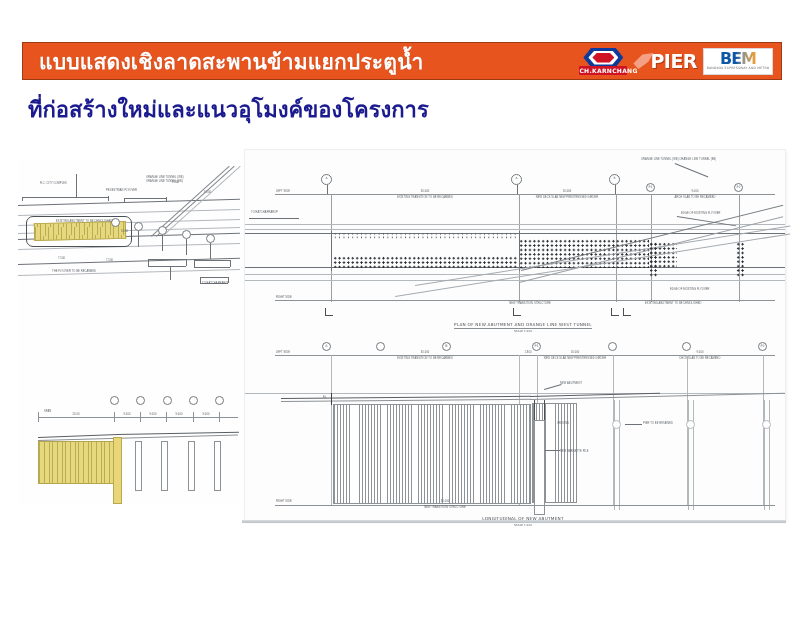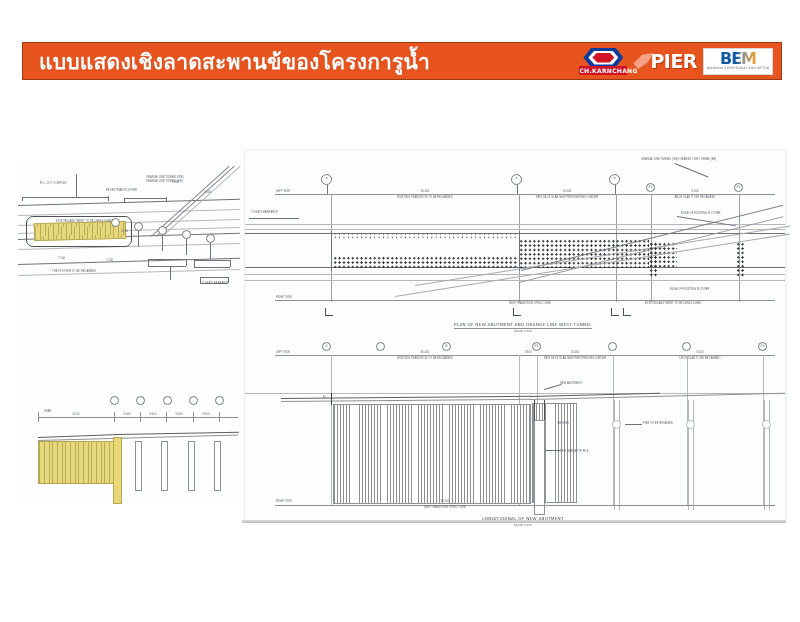--- a/index.html
+++ b/index.html
@@ -158,21 +158,21 @@
   .corner{position:absolute;border-left:1.6px solid #4a4f54;border-bottom:1.6px solid #4a4f54;}
   .deckline{position:absolute;background:#595e63;height:1.4px;transform-origin:0 50%;}
   .deckline2{position:absolute;background:#8c9196;height:1px;transform-origin:0 50%;}
 </style>
 </head>
 <body>
 
 <div id="slide">
 
   <div class="title-bar">
-    <div class="thai-title">แบบแสดงเชิงลาดสะพานข้ของโครงการูน้ำ</div>
+    <div class="thai-title">แบบแสดงเชิงลาดสะพานข้ามแยกประตูน้ำ</div>
 
     <div class="logo-group">
 
       <div class="logo-chk">
         <div class="dia"></div>
         <div class="dia2"></div>
         <div class="dia3"></div>
         <div class="band">CH.KARNCHANG</div>
       </div>
 
@@ -182,20 +182,21 @@
       </div>
 
       <div class="logo-bem">
         <div class="bw">BEM</div>
         <div class="bsub">BANGKOK EXPRESSWAY AND METRO</div>
       </div>
 
     </div>
   </div>
 
+  <div class="subtitle">ที่ก่อสร้างใหม่และแนวอุโมงค์ของโครงการ</div>
 
   <div class="sheet sheet-left">
 
     <div>
 
       <div class="ln" style="left:0;top:45px;width:222px;transform:rotate(-1.6deg);"></div>
       <div class="lnl" style="left:0;top:52px;width:222px;transform:rotate(-1.6deg);"></div>
       <div class="ln" style="left:0;top:79px;width:222px;transform:rotate(-1.6deg);"></div>
       <div class="lnl" style="left:0;top:86px;width:222px;transform:rotate(-1.6deg);"></div>
       <div class="lnl" style="left:0;top:62px;width:222px;transform:rotate(-1.6deg);"></div>

